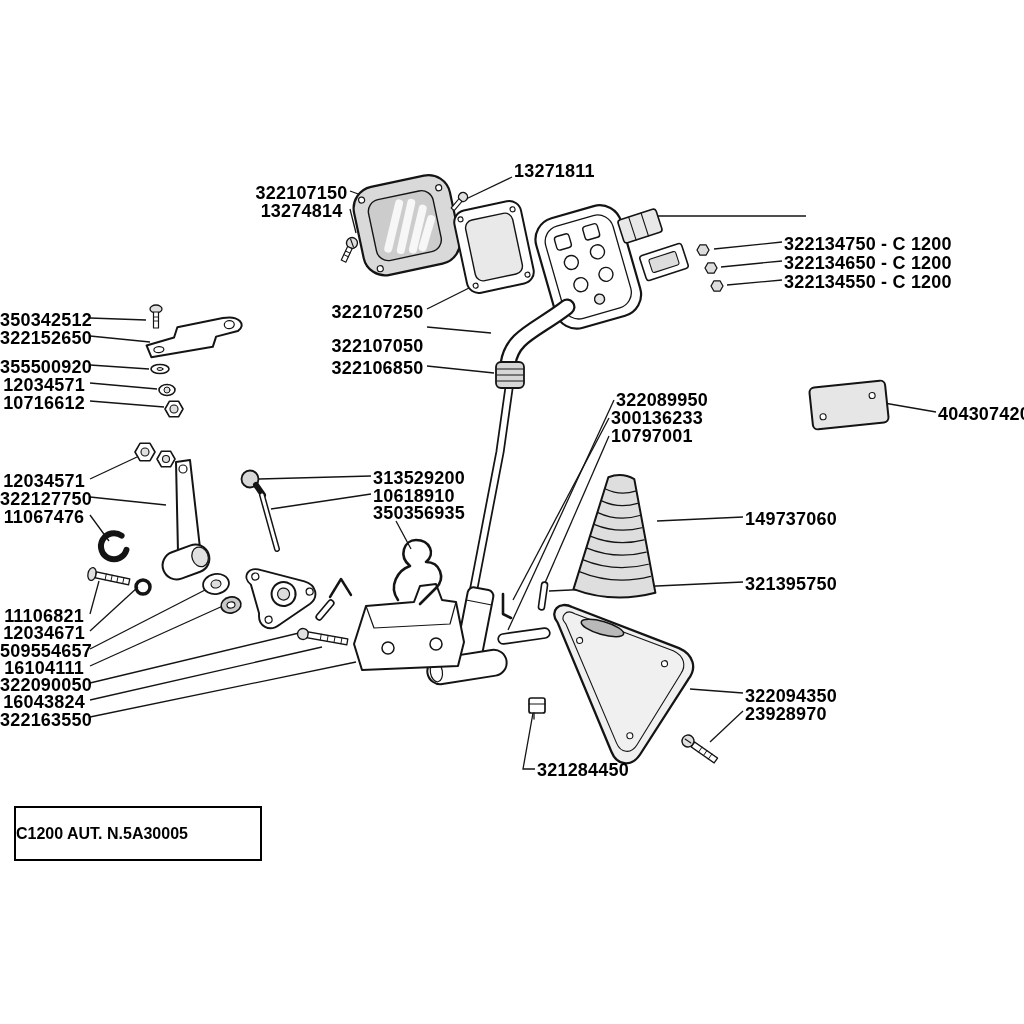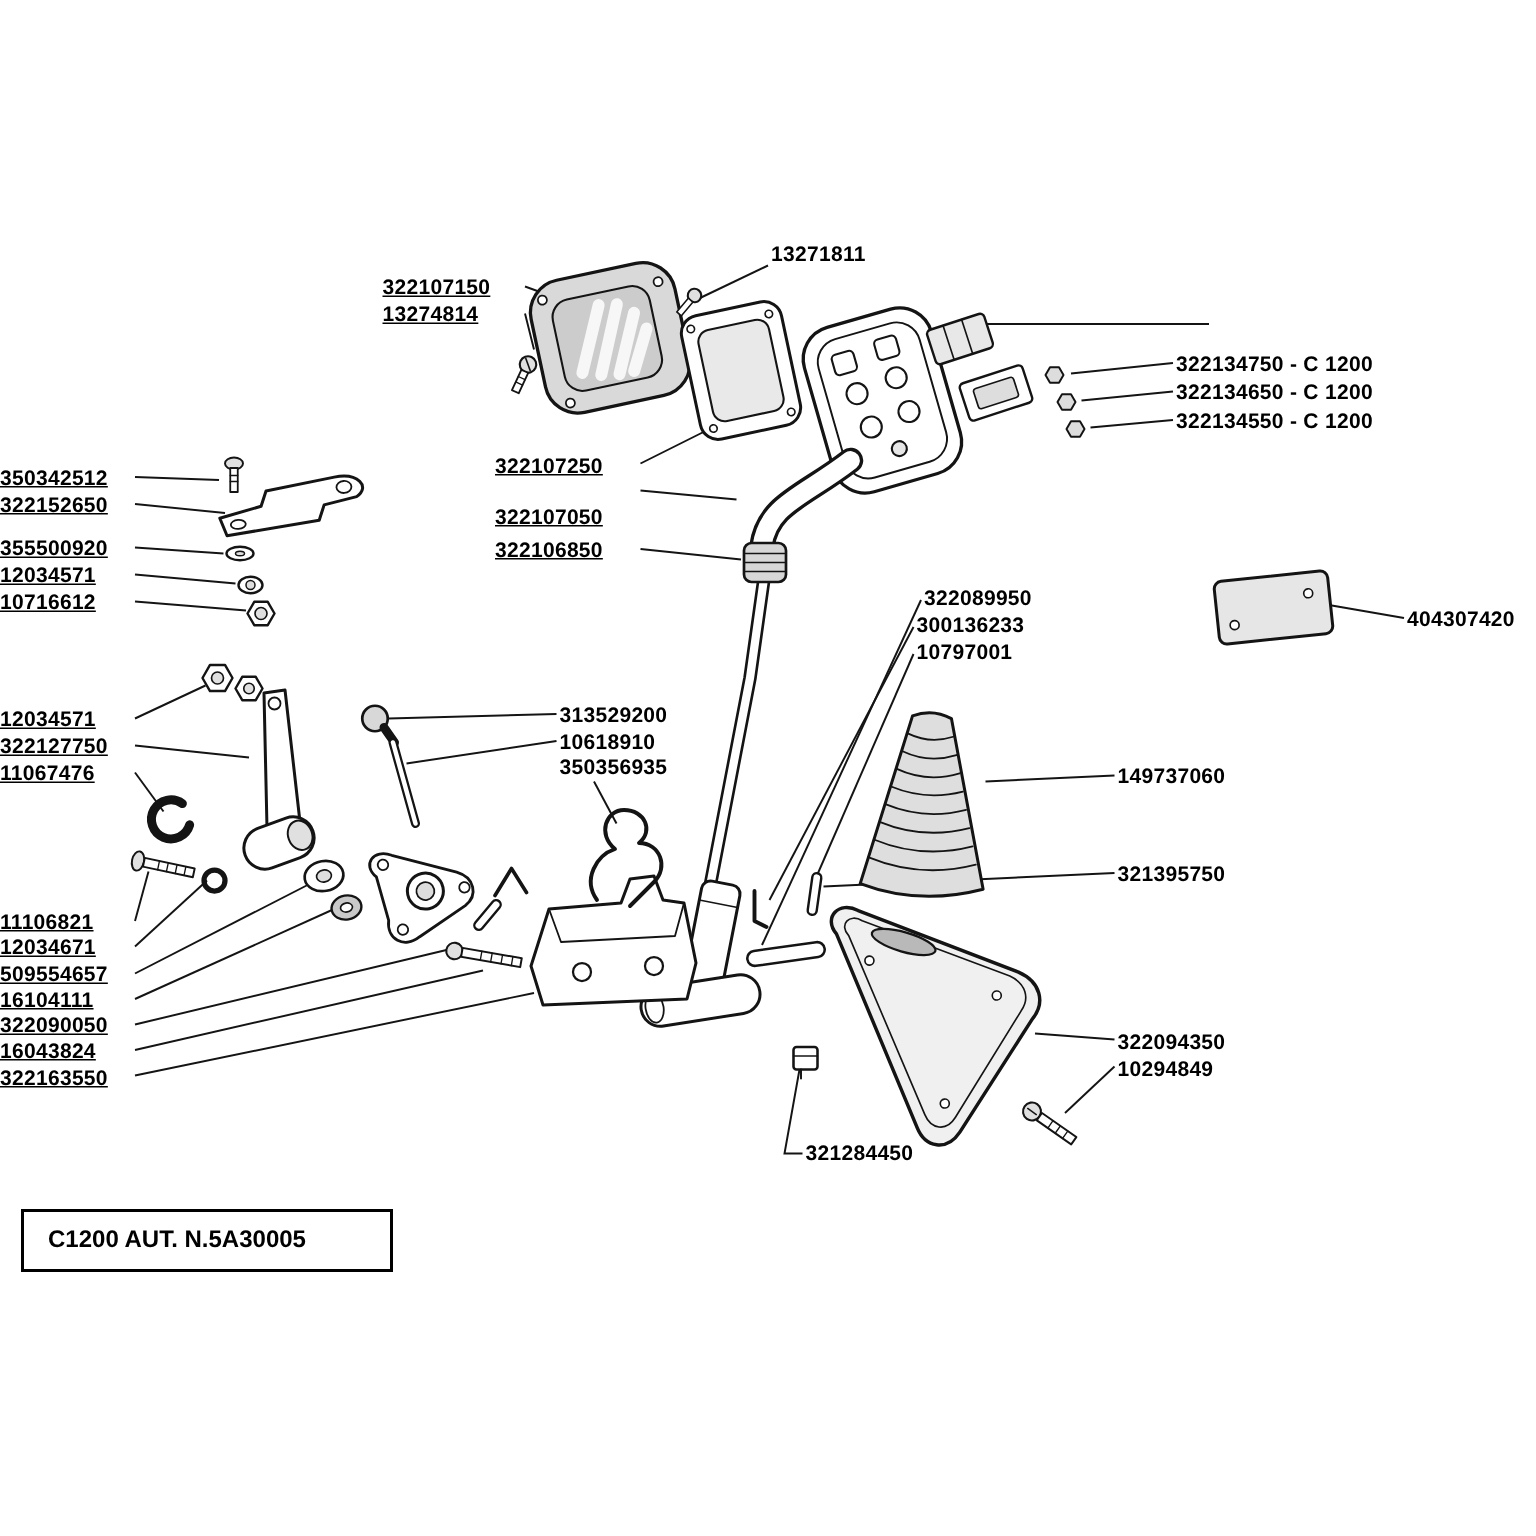--- a/index.html
+++ b/index.html
@@ -5,28 +5,28 @@
   * { margin:0; padding:0; box-sizing:border-box; }
   html,body { background:#ffffff; }
   body {
     width:1024px; height:1024px;
     font-family:"Liberation Sans", sans-serif;
     position:relative; overflow:hidden;
   }
   .canvas { position:relative; width:1024px; height:1024px; background:#fff; }
   svg.art { position:absolute; left:0; top:0; }
   .lbl {
-    position:absolute; font-size:14px; font-weight:bold; color:#000;
+    position:absolute; font-size:18px; font-weight:bold; color:#000;
     white-space:nowrap; line-height:1.15; letter-spacing:0.2px;
   }
-  .ra { text-align:left;text-decoration:underline; }
+  .ra { text-align:center; }
   .plate-box {
-    position:absolute; left:14px; top:806px; width:248px; height:42px;
+    position:absolute; left:14px; top:806px; width:248px; height:55px;
     border:2px solid #000; background:#fff;
-    display:flex; align-items:center; padding-left:16px;
+    display:flex; align-items:center; padding-left:0;
     font-size:16px; font-weight:bold; color:#000;
   }
 </style>
 </head>
 <body>
 
 <div class="canvas">
 
   <svg class="art" width="1024" height="1024" viewBox="0 0 1024 1024">
 
@@ -359,20 +359,20 @@
   <div class="lbl" style="left:745px;top:509px">149737060</div>
   <div class="lbl" style="left:745px;top:574px">321395750</div>
   <div class="lbl ra" style="left:0;top:606px;width:88px">11106821</div>
   <div class="lbl ra" style="left:0;top:623px;width:88px">12034671</div>
   <div class="lbl ra" style="left:0;top:641px;width:88px">509554657</div>
   <div class="lbl ra" style="left:0;top:658px;width:88px">16104111</div>
   <div class="lbl ra" style="left:0;top:675px;width:88px">322090050</div>
   <div class="lbl ra" style="left:0;top:692px;width:88px">16043824</div>
   <div class="lbl ra" style="left:0;top:710px;width:88px">322163550</div>
   <div class="lbl" style="left:745px;top:686px">322094350</div>
-  <div class="lbl" style="left:745px;top:704px">10294849</div>
+  <div class="lbl" style="left:745px;top:704px">23928970</div>
   <div class="lbl" style="left:537px;top:760px">321284450</div>
 
   <div class="plate-box">
     <span>C1200 AUT. N.5A30005</span>
   </div>
 
 </div>
 
 </body></html>

